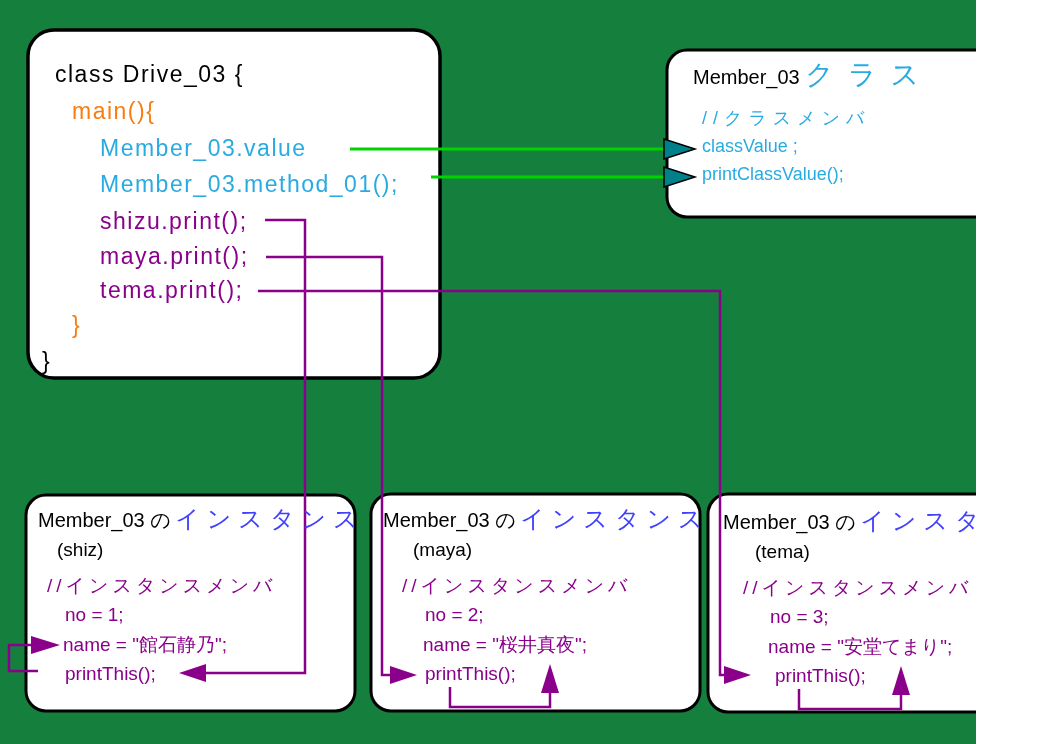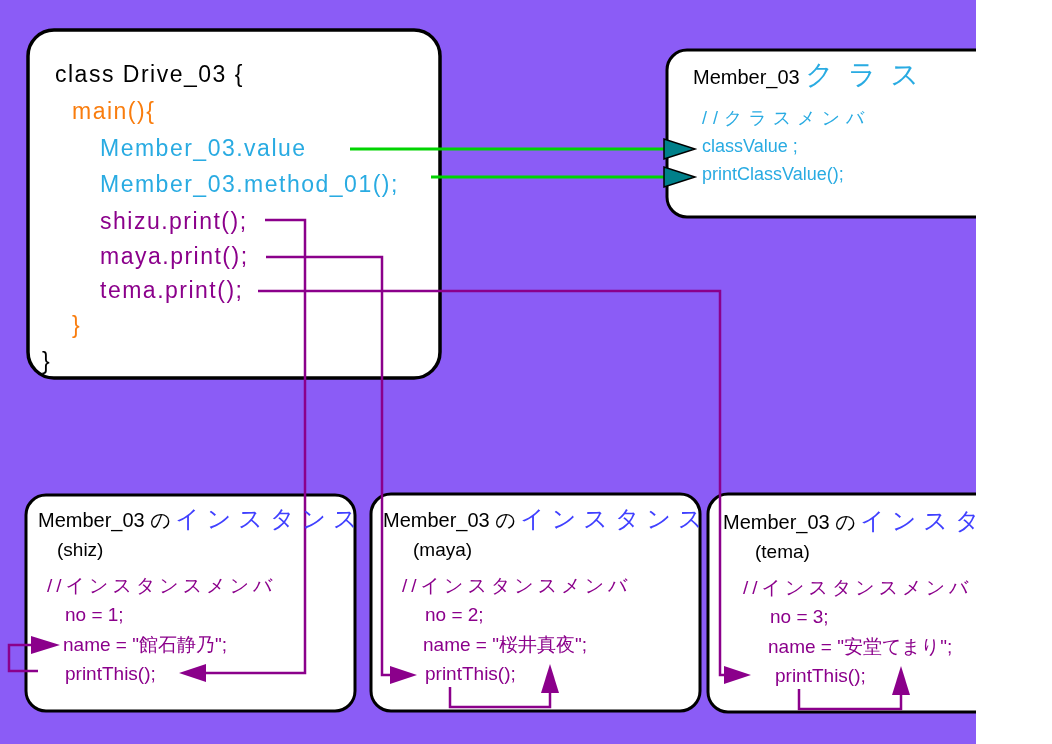--- a/index.html
+++ b/index.html
@@ -4,21 +4,21 @@
 <style>
   html, body {
     margin: 0;
     padding: 0;
     background: #ffffff;
   }
   .stage {
     position: relative;
     width: 976px;
     height: 744px;
-    background: #8b5cf6;
+    background: #15803d;
     overflow: hidden;
     text-align: center;
   }
   svg text {
     font-family: "Liberation Sans", "DejaVu Sans", sans-serif;
   }
   .code-lg   { font-size: 23px; letter-spacing: 1.5px; }
   .ttl       { font-size: 20px; }
   .ttl-cjk-class { font-size: 28px; letter-spacing: 14px; }
   .ttl-cjk-inst  { font-size: 24px; letter-spacing: 7px; }

